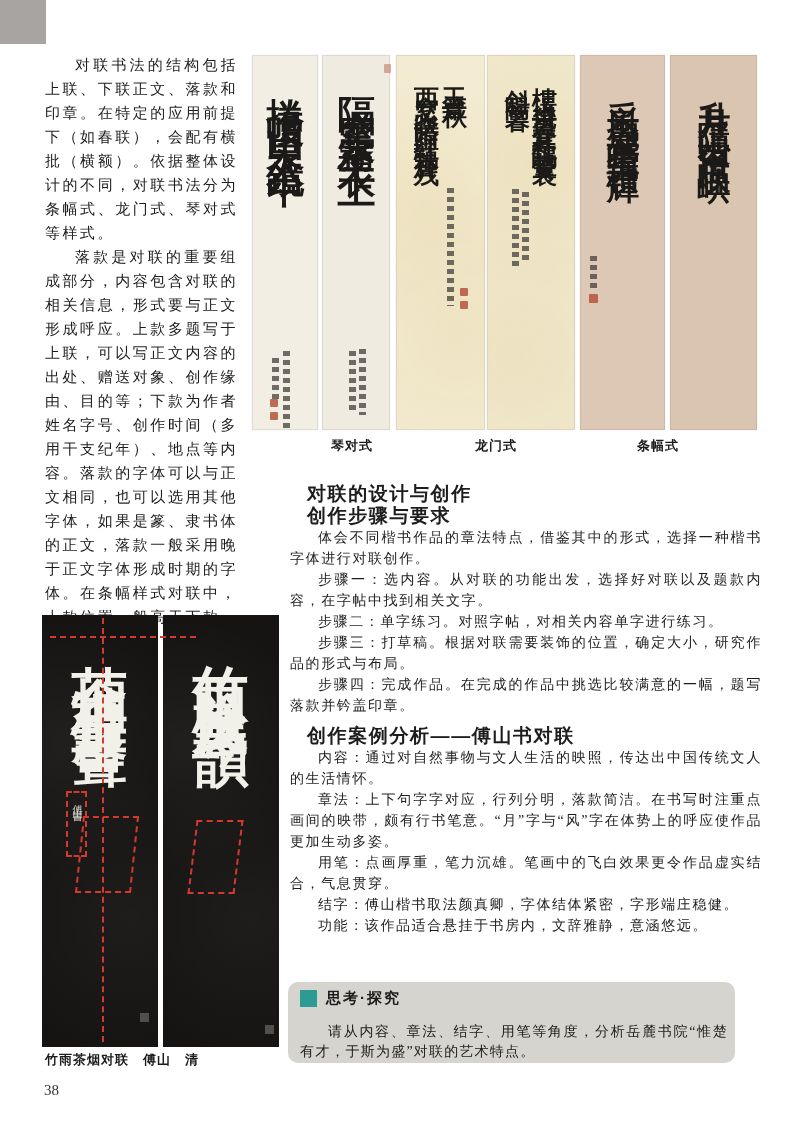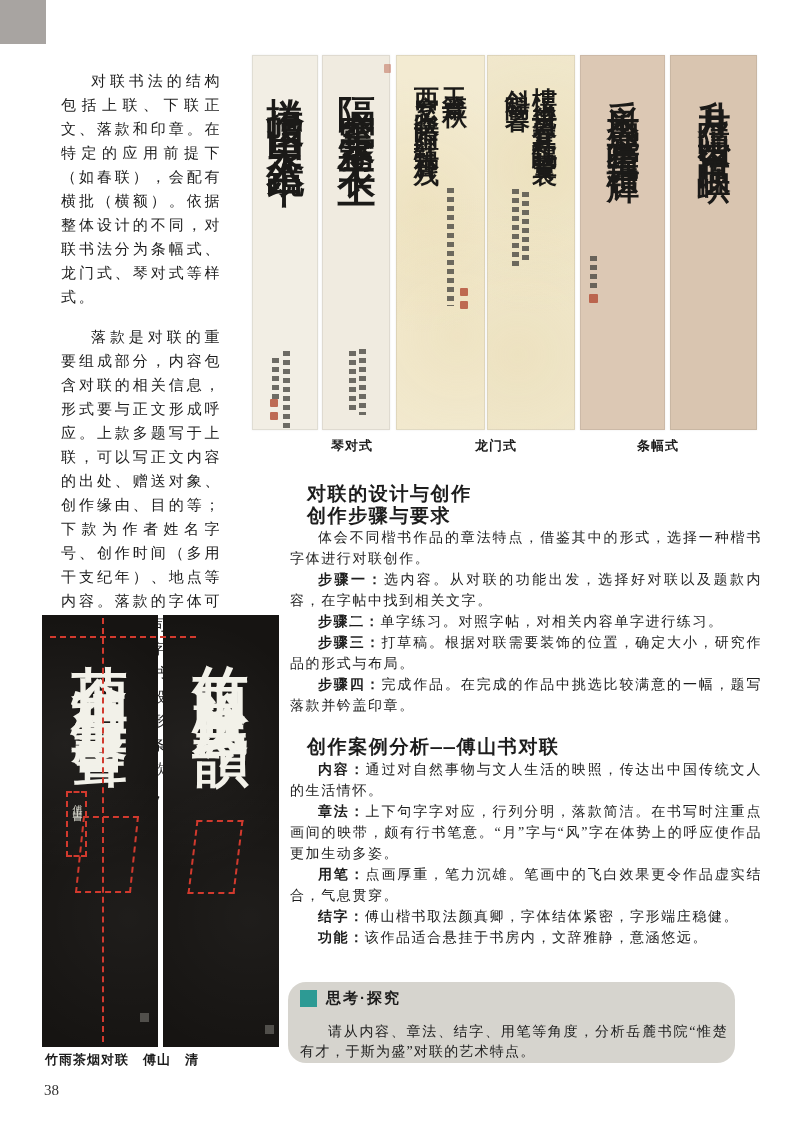--- a/index.html
+++ b/index.html
@@ -11,21 +11,21 @@
   }
   
   .corner-block { position:absolute; left:0; top:0; width:46px; height:44px; background:#a8a4a1; }
 
   
   .left-col {
     position:absolute; left:45px; top:53px; width:193px;
     font-size:15px; line-height:24px; letter-spacing:2.4px;
     text-align:justify; text-justify:inter-ideograph; color:#1d1d1d;
   }
-  .left-col p { text-indent:2em; margin:16px; }
+  .left-col p { text-indent:2em; margin:0; }
 
   
   .scroll { position:absolute; top:55px; height:375px; border:1px solid rgba(0,0,0,0.07); box-shadow:0 0 2px rgba(0,0,0,0.08); }
   .s1 { left:252px; width:66px; background:#f2eee4; }
   .s2 { left:322px; width:68px; background:#f0ebe0; }
   .s3 { left:396px; width:89px; background:#f3ebd2;
         background-image:radial-gradient(circle at 30% 40%, rgba(222,200,140,.25), transparent 55%),
                          radial-gradient(circle at 70% 75%, rgba(222,200,140,.22), transparent 50%); }
   .s4 { left:487px; width:88px; background:#f1e9cf;
         background-image:radial-gradient(circle at 60% 30%, rgba(222,200,140,.25), transparent 55%),
@@ -51,22 +51,22 @@
 
   
   .right-col {
     position:absolute; left:290px; top:483px; width:472px;
     font-size:14px; line-height:21px; letter-spacing:1.6px;
     text-align:justify; text-justify:inter-ideograph; color:#1d1d1d;
   }
   .right-col h3 { font-size:19px; line-height:22px; font-weight:bold; margin:0 0 0 17px;
     font-family:"Liberation Sans","DejaVu Sans",sans-serif; letter-spacing:1.6px; }
   .right-col p { text-indent:2em; margin:0; }
-  .right-col .case-head { margin-top:21px;font-family:Liberation Mono, monospace; }
-  .lbl { font-weight:bold; font-family:"Liberation Sans","DejaVu Sans",sans-serif; }
+  .right-col .case-head { margin-top:9px; }
+  .lbl { font-weight:normal; font-family:"Liberation Sans","DejaVu Sans",sans-serif; }
 
   
   .rubbing { position:absolute; left:42px; top:615px; width:237px; height:432px; }
   .panel { position:absolute; top:0; height:432px; width:116px; background:#161412;
     background-image:radial-gradient(circle at 20% 30%, rgba(255,255,255,.05), transparent 40%),
                      radial-gradient(circle at 75% 70%, rgba(255,255,255,.04), transparent 45%); }
   .panel-left { left:0; } .panel-right { left:121px; }
   .panel .vtext { position:absolute; left:50%; transform:translateX(-50%); top:5px;
     font-size:56px; letter-spacing:13px; color:#f2f1e9; font-weight:bold; }
   .sig-white { position:absolute; left:28px; top:182px; font-size:10px; letter-spacing:3px;
@@ -78,21 +78,21 @@
   .dash-box { position:absolute; border:2px dashed #d23a2e; background:transparent; }
   .box-sig { left:24px; top:176px; width:21px; height:66px; }
   .box-yue { left:37px; top:201px; width:56px; height:77px; transform:skewX(-6deg); }
   .box-feng { left:150px; top:205px; width:47px; height:74px; transform:skewX(-7deg); }
 
   .caption { position:absolute; left:45px; top:1051px; font-family:"Liberation Sans","DejaVu Sans",sans-serif;
     font-weight:bold; font-size:13px; color:#1c1c1c; letter-spacing:1px; }
 
   
   .think-box { position:absolute; left:288px; top:982px; width:447px; height:81px;
-    background:#d6d4ce; border-radius:18px; }
+    background:#d6d4ce; border-radius:10px; }
   .think-head { position:absolute; left:12px; top:7px; display:flex; align-items:center; }
   .think-marker { width:17px; height:17px; background:#2d9a94; margin-right:9px; }
   .think-title { font-family:"Liberation Sans","DejaVu Sans",sans-serif; font-weight:bold;
     font-size:15px; color:#1c1c1c; letter-spacing:2px; }
   .think-body { position:absolute; left:12px; top:40px; width:428px;
     font-size:14px; line-height:20px; letter-spacing:1.2px; color:#222;
     text-indent:2em; text-align:justify; font-style:normal; }
 
   .page-number { position:absolute; left:44px; top:1082px; font-size:15px; color:#333; }
 </style>

